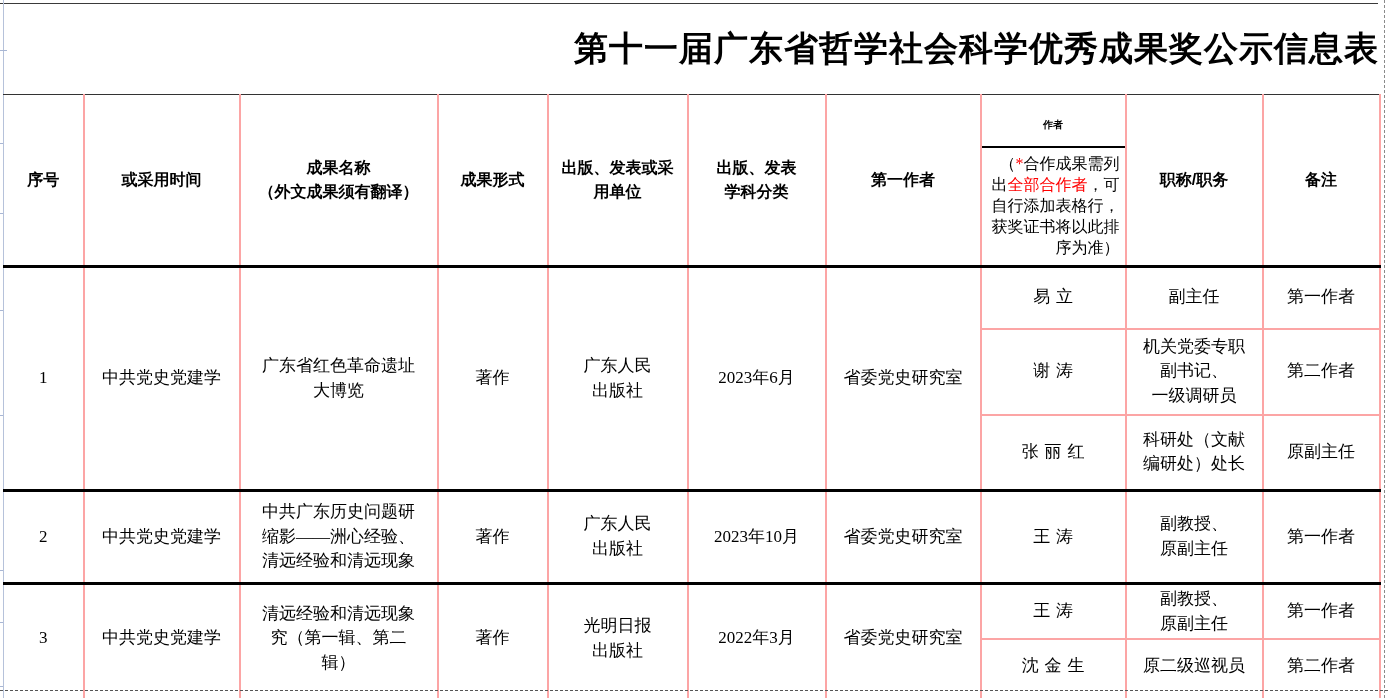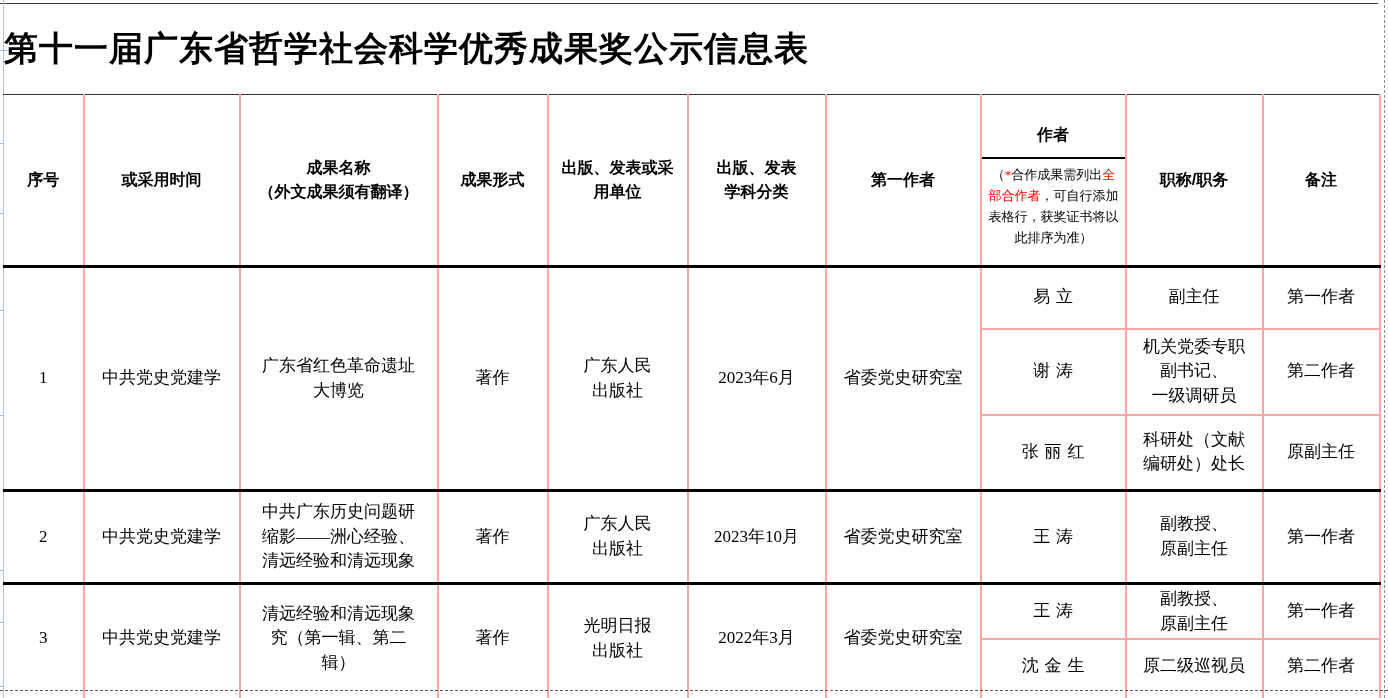--- a/index.html
+++ b/index.html
@@ -12,21 +12,21 @@
   }
   
   .top-line { position:absolute; left:0; top:3px; width:1378px; height:0; border-top:1px solid #3a3a3a; }
   .left-edge-line { position:absolute; left:3px; top:0; width:0; height:698px; border-left:1px solid #b6c2da; }
   .edge-tick { position:absolute; left:0; width:7px; height:0; border-top:1px solid #a8b6d4; }
   .pagebreak-v { position:absolute; left:1384px; top:0; width:0; height:698px; border-left:1px dashed #8a8a8a; z-index:6; }
   .pagebreak-h { position:absolute; left:0; top:690px; width:1388px; height:0; border-top:1px dashed #555; z-index:6; }
 
   .title-band {
     position:absolute; left:4px; top:6px; width:1375px; height:86px;
-    display:flex; align-items:center; justify-content:flex-start;
+    display:flex; align-items:center; justify-content:flex-end;
   }
   .title-band h1 {
     font-size:34px; font-weight:bold; letter-spacing:1px;
     font-family:"Liberation Serif","DejaVu Serif",serif;
   }
 
   table.grid {
     position:absolute; left:3px; top:94px;
     border-collapse:collapse; table-layout:fixed; width:1376px;
     background:#fff;
@@ -48,26 +48,26 @@
   td.bl-page { border-left:1px solid #b6c2da; }
   td.nobot { border-bottom:0; }
   tr.sliver td { border-top:0; border-bottom:0; height:8px; padding:0; }
   td.author-name { letter-spacing:0.35em; padding-left:0.6em; }
 
   
   td.author-hd { padding:0; }
   .author-hd-inner { display:flex; flex-direction:column; height:100%; }
   .author-hd-label {
     height:46px; display:flex; align-items:center; justify-content:center;
-    border-bottom:2px solid #000; font-weight:bold; font-size:16px;
+    border-bottom:2px solid #000; font-weight:bold; font-size:10px;
     font-family:"Liberation Sans","DejaVu Sans",sans-serif;
   }
   .author-hd-note {
-    flex:1; text-align:center; font-weight:normal;
-    font-size:13px; line-height:21px; padding:5px 5px 0 6px;
+    flex:1; text-align:right; font-weight:normal;
+    font-size:16px; line-height:21px; padding:5px 5px 0 6px;
     font-family:"Liberation Serif","DejaVu Serif",serif;
   }
   .red { color:#ff0000; }
 </style>
 </head>
 <body>
 
 <div class="page">
 
   <div class="top-line"></div>

